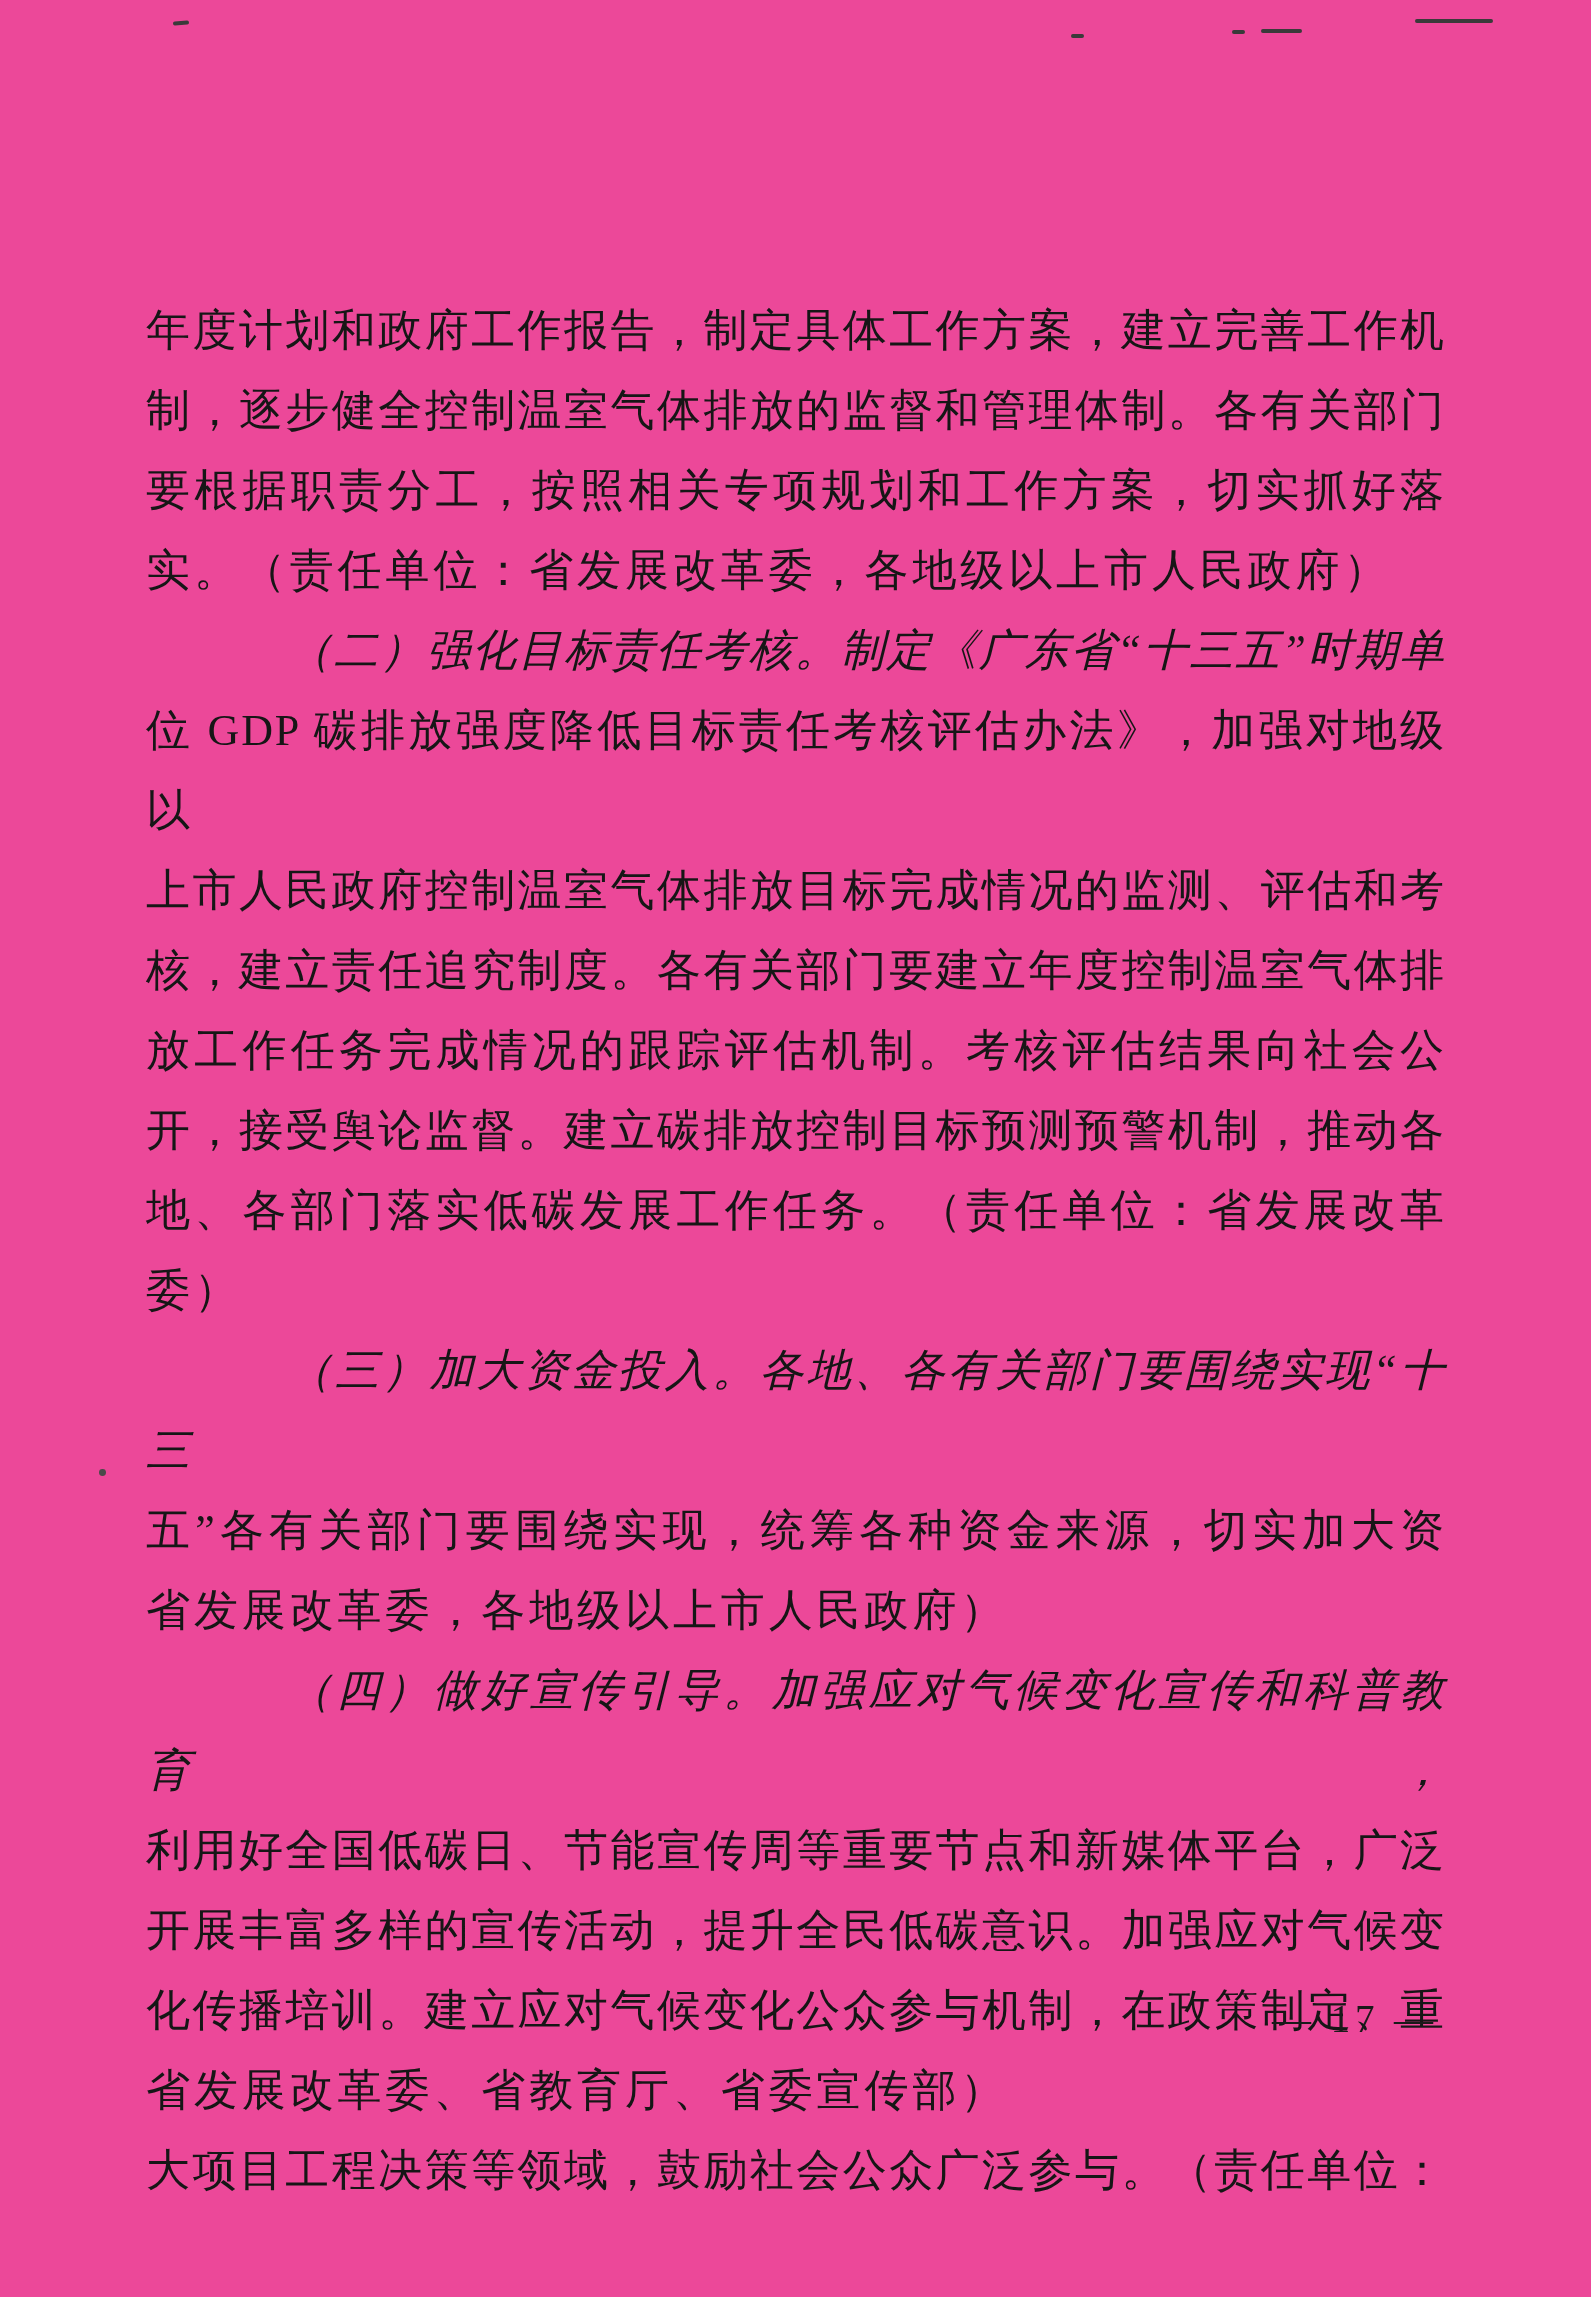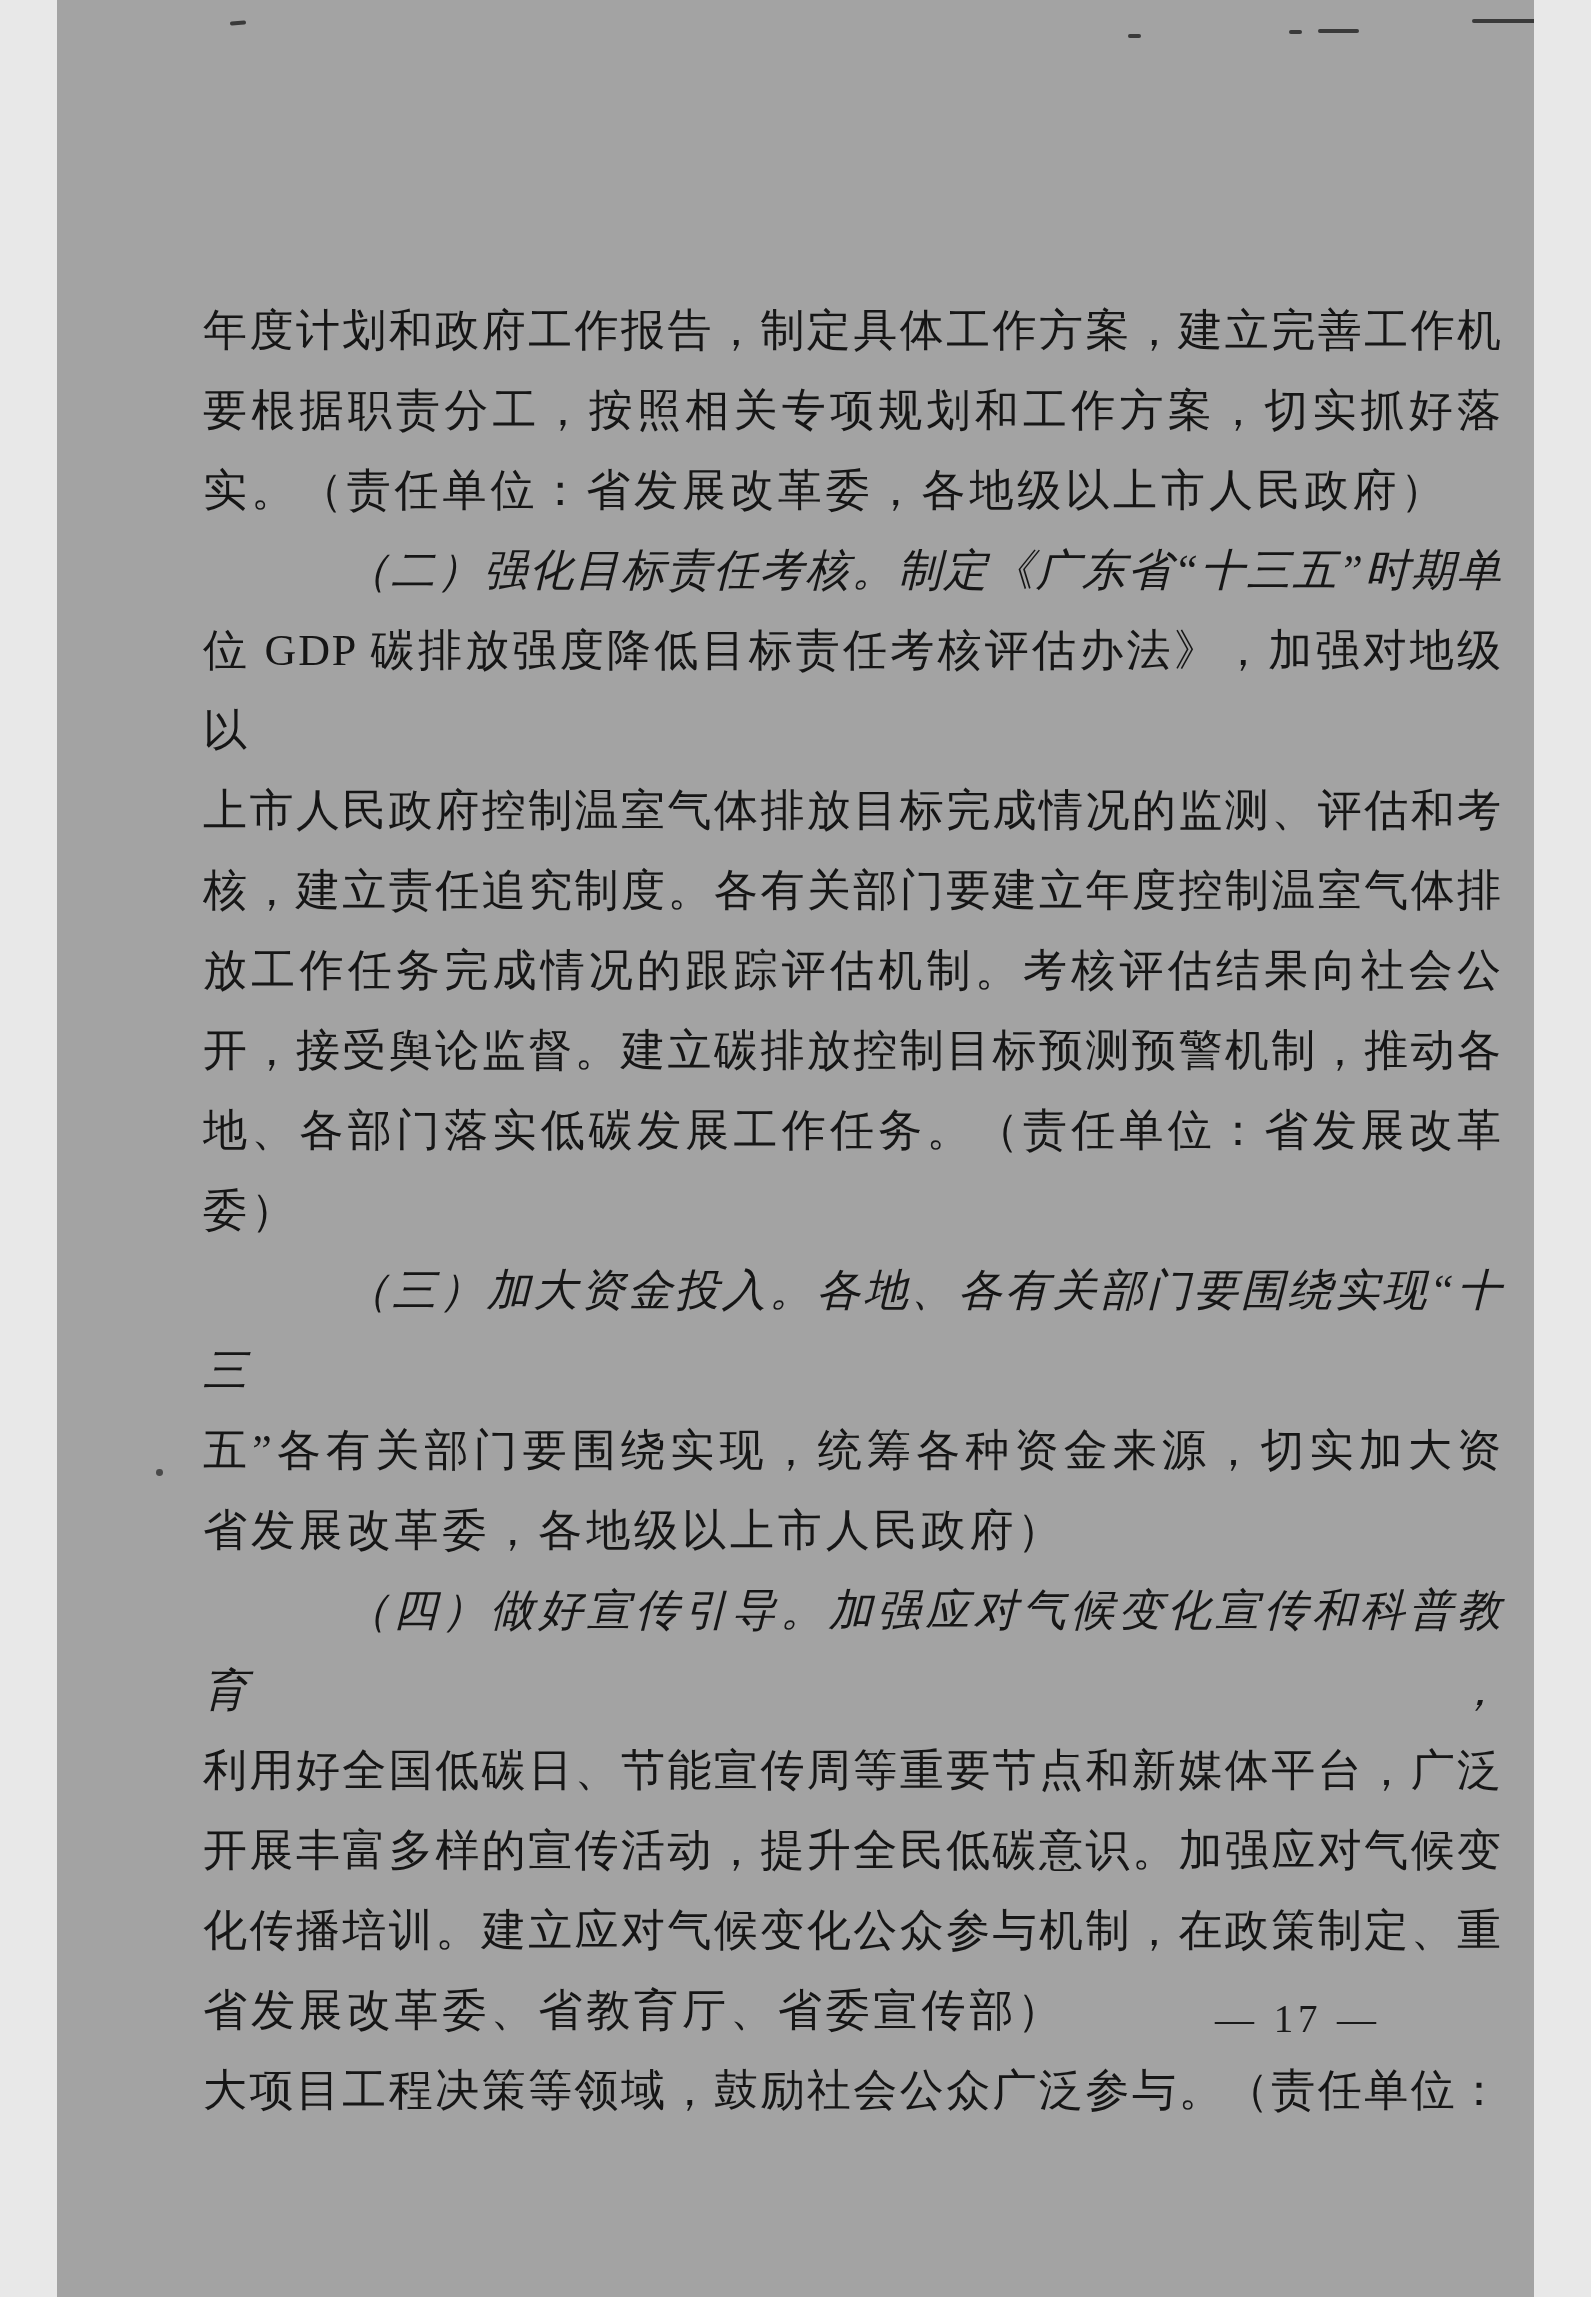--- a/index.html
+++ b/index.html
@@ -1,21 +1,21 @@
 <!DOCTYPE html>
 <html><head>
 <meta charset="utf-8">
 <style>
   html, body { margin: 0; padding: 0; background: #e8e8e8; }
   .page {
     position: relative;
-    width: 1477px;
+    width: 1591px;
     height: 2298px;
     margin: 0 auto;
-    background: #a3a3a3;
+    background: #ec4899;
     font-family: "Liberation Serif", "DejaVu Serif", serif;
     color: #161616;
     overflow: hidden;
   }
   .text-block {
     position: absolute;
     left: 146px;
     top: 291px;
     width: 1300px;
   }
@@ -70,20 +70,21 @@
 <div class="page">
 
   <span class="artifact a1"></span>
   <span class="artifact a2"></span>
   <span class="artifact a3"></span>
   <span class="artifact a4"></span>
   <span class="artifact a5"></span>
 
   <div class="text-block">
     <p class="line">年度计划和政府工作报告，制定具体工作方案，建立完善工作机</p>
+    <p class="line">制，逐步健全控制温室气体排放的监督和管理体制。各有关部门</p>
     <p class="line">要根据职责分工，按照相关专项规划和工作方案，切实抓好落</p>
     <p class="line last">实。（责任单位：省发展改革委，各地级以上市人民政府）</p>
     <p class="line indent">（二）强化目标责任考核。制定《广东省“十三五”时期单</p>
     <p class="line">位 GDP 碳排放强度降低目标责任考核评估办法》，加强对地级以</p>
     <p class="line">上市人民政府控制温室气体排放目标完成情况的监测、评估和考</p>
     <p class="line">核，建立责任追究制度。各有关部门要建立年度控制温室气体排</p>
     <p class="line">放工作任务完成情况的跟踪评估机制。考核评估结果向社会公</p>
     <p class="line">开，接受舆论监督。建立碳排放控制目标预测预警机制，推动各</p>
     <p class="line">地、各部门落实低碳发展工作任务。（责任单位：省发展改革</p>
     <p class="line last">委）</p>

